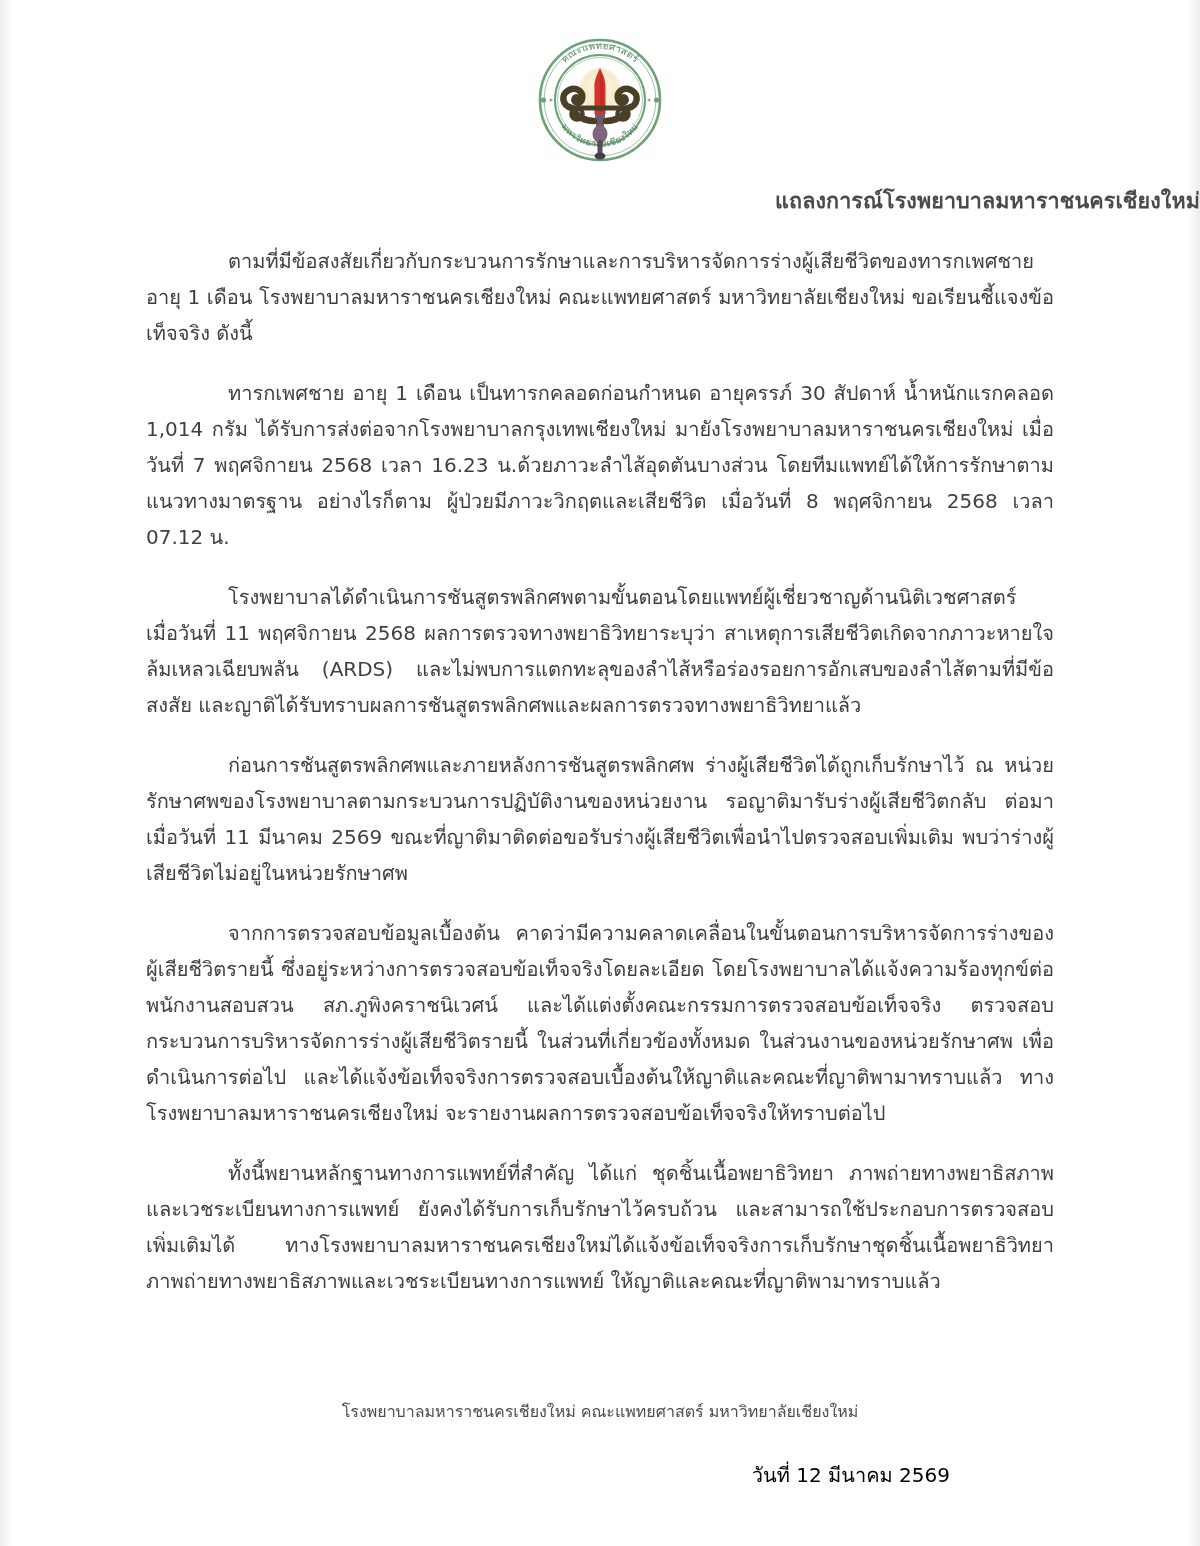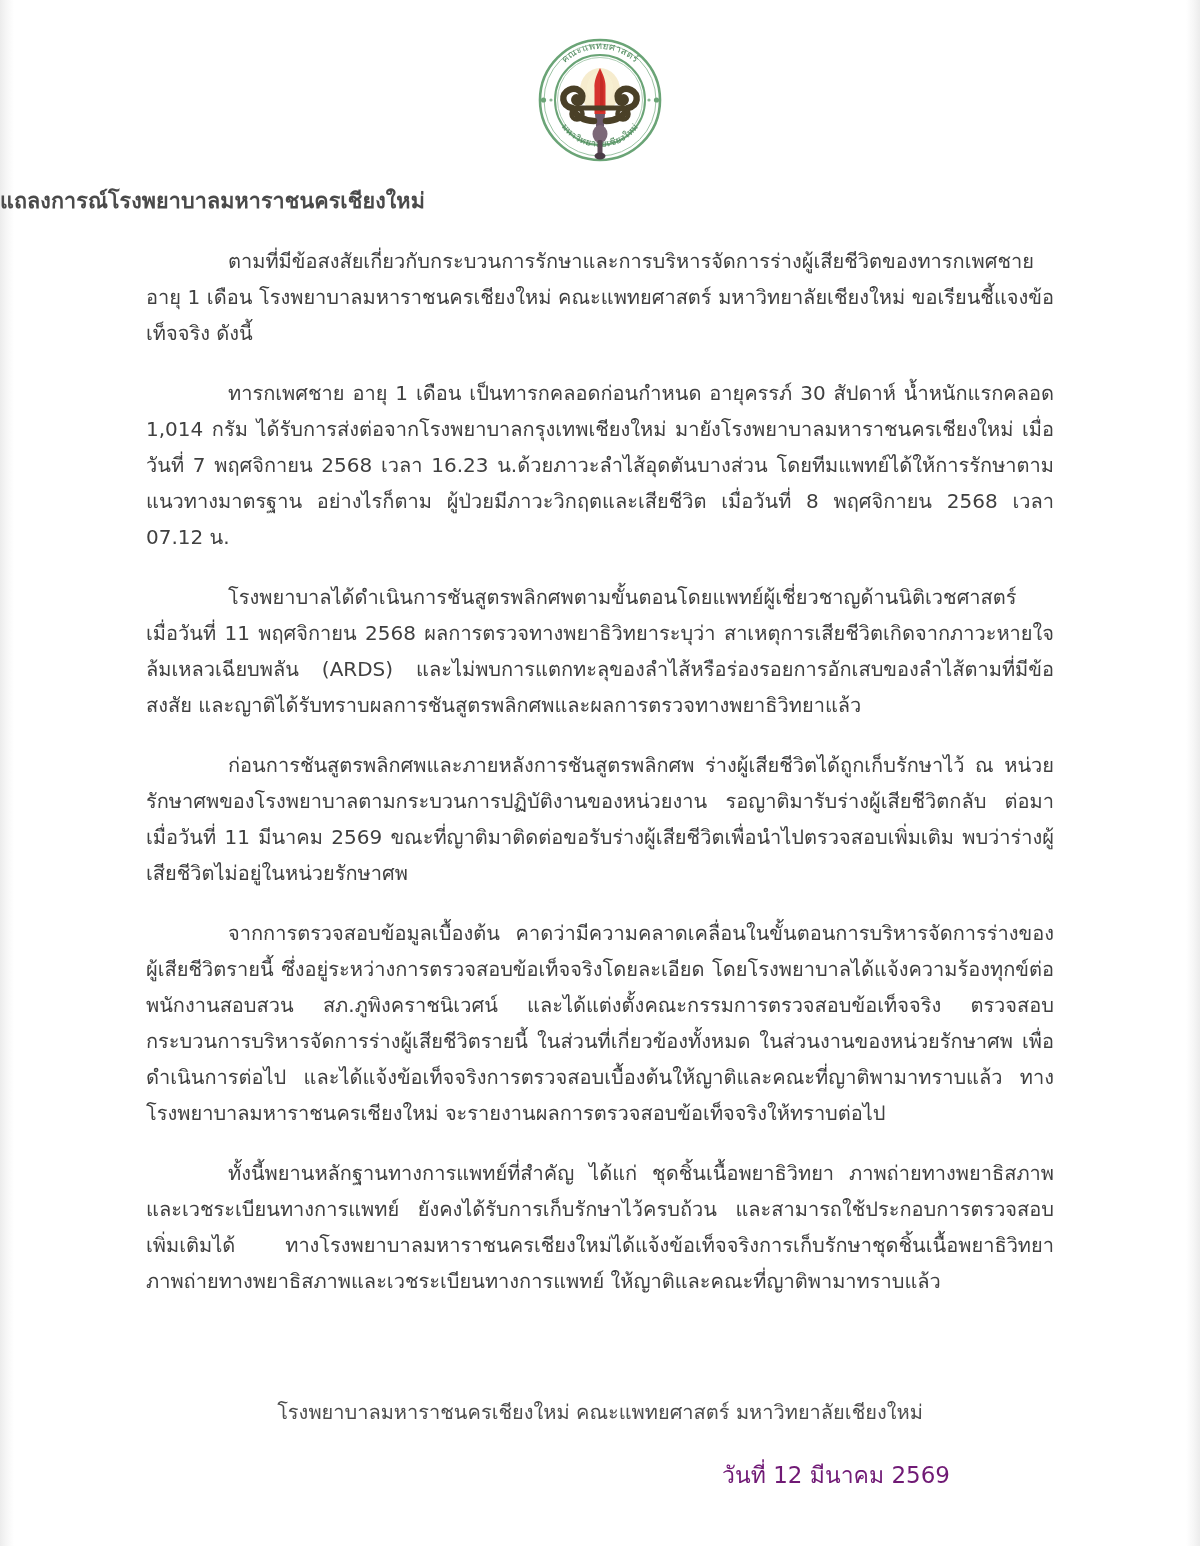--- a/index.html
+++ b/index.html
@@ -48,21 +48,21 @@
     height: 150px;
     display: block;
   }
 
   
   .doc-title {
     position: absolute;
     left: 0;
     right: 0;
     top: 188px;
-    text-align: left;
+    text-align: right;
     font-size: 21.5px;
     font-weight: 700;
     color: #4a4a4a;
     letter-spacing: 0.1px;
     line-height: 1.25;
   }
 
   
   .body-block {
     position: absolute;
@@ -89,31 +89,31 @@
   }
   .para:last-of-type { margin-bottom: 12px; }
 
   
   .signature {
     position: absolute;
     left: 0;
     right: 0;
     top: 1396px;
     text-align: center;
-    font-size: 20px;
+    font-size: 16px;
     line-height: 32px;
     color: #4d4d4d;
   }
   .sign-date {
     position: absolute;
     right: 250px;
     top: 1459px;
-    font-size: 23px;
+    font-size: 20px;
     line-height: 32px;
-    color: #701a75;
+    color: #000000;
     white-space: nowrap;
   }
 </style>
 </head>
 <body>
 
 <div class="page">
 
   <div class="page-edge left"></div>
   <div class="page-edge right"></div>

